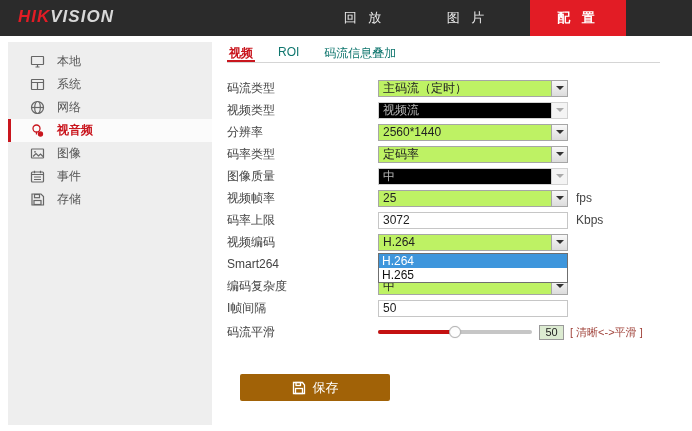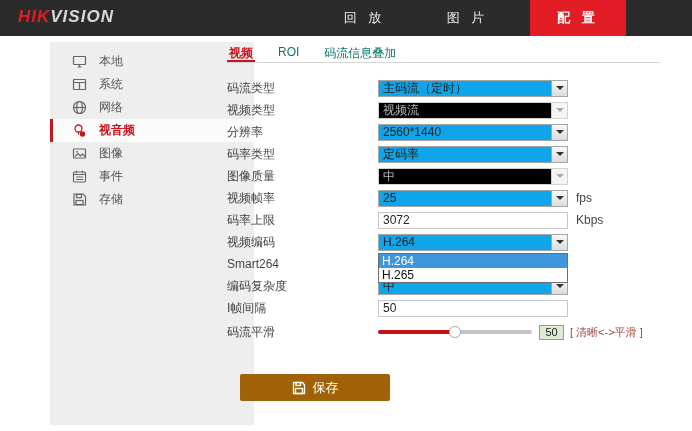--- a/index.html
+++ b/index.html
@@ -15,41 +15,41 @@
   .logo .vision { color:#d8d8d8; }
   .nav-item { position:absolute; top:0; height:36px; line-height:36px; text-align:center;
     color:#e8e8e8; font-size:13px; letter-spacing:4px; cursor:pointer; }
   .nav-1 { left:230px; width:75px; }
   .nav-2 { left:327px; width:75px; }
   .nav-3 { left:430px; width:75px; }
   .nav-4 { left:530px; width:96px; background:#e21c25; color:#fff; font-weight:bold; }
 
   
   .sidebar { position:absolute; left:8px; top:42px; width:204px; height:383px;
-    background:#eeeeee; padding-top:8px;margin-left:42px; }
+    background:#eeeeee; padding-top:8px; }
   .side-item { height:23px; display:flex; align-items:center; gap:12px; padding-left:19px;
     border-left:3px solid transparent; color:#555; font-size:12px; cursor:pointer; }
   .side-item .ic { width:15px; height:15px; display:inline-flex; color:#666; flex:0 0 15px; }
   .side-item.selected { background:#fbfbfb; border-left-color:#c9161e; color:#c9161e; font-weight:bold; }
   .side-item.selected .ic { color:#c9161e; }
   .ic svg { width:15px; height:15px; }
 
   
   .main { position:absolute; left:227px; top:45px; width:440px; }
   .tabs { display:flex; height:18px; border-bottom:1px solid #d5d5d5; width:433px; }
   .tab { font-size:12px; color:#0f766e; margin-right:21px; padding:0 2px 3px 2px; cursor:pointer;
     border-bottom:2px solid transparent; white-space:nowrap; }
   .tab.active { color:#c9161e; font-weight:bold; border-bottom-color:#c9161e; }
 
   .form { margin-top:14px; }
   .row { height:22px; display:flex; align-items:center; position:relative; }
   .row-label { width:151px; font-size:12px; color:#444; flex:0 0 151px; }
   .suffix { margin-left:8px; font-size:12px; color:#444; }
 
-  .sel { width:190px; height:17px; border:1px solid #a6a6a6; background:#0ea5e9; display:flex;
+  .sel { width:190px; height:17px; border:1px solid #a6a6a6; background:#bef264; display:flex;
     align-items:center; cursor:pointer; }
   .sel-text { flex:1; font-size:12px; color:#222; padding-left:4px; line-height:15px;
     white-space:nowrap; overflow:hidden; }
   .sel-arrow { width:16px; height:15px; border-left:1px solid #a6a6a6;
     background:linear-gradient(#f8f8f8,#dcdcdc); display:flex; align-items:center; justify-content:center; }
   .sel-arrow:after { content:""; border:4px solid transparent; border-top-color:#333; margin-top:4px; }
   .sel.disabled { border-color:#d2d2d2; background:#000000; cursor:default; }
   .sel.disabled .sel-text { color:#b5b5b5; }
   .sel.disabled .sel-arrow { border-left-color:#d2d2d2; background:#f4f4f4; }
   .sel.disabled .sel-arrow:after { border-top-color:#aaa; }

